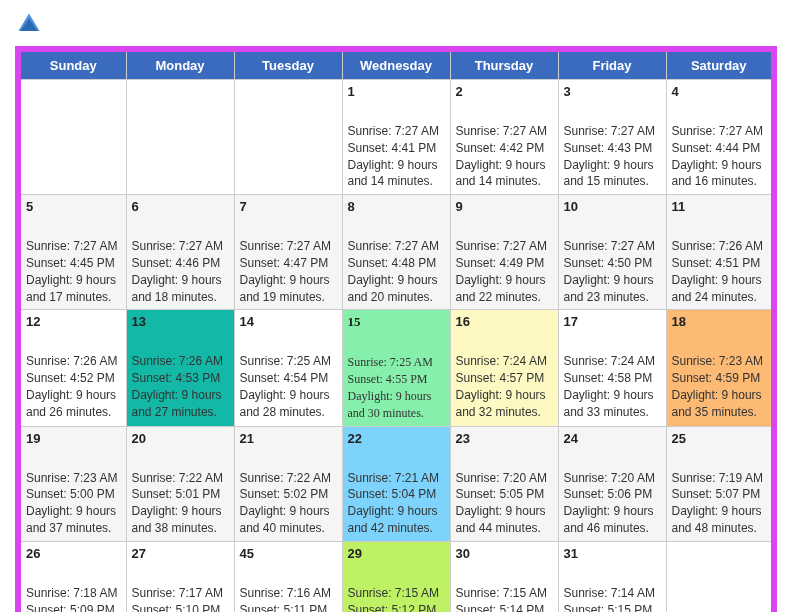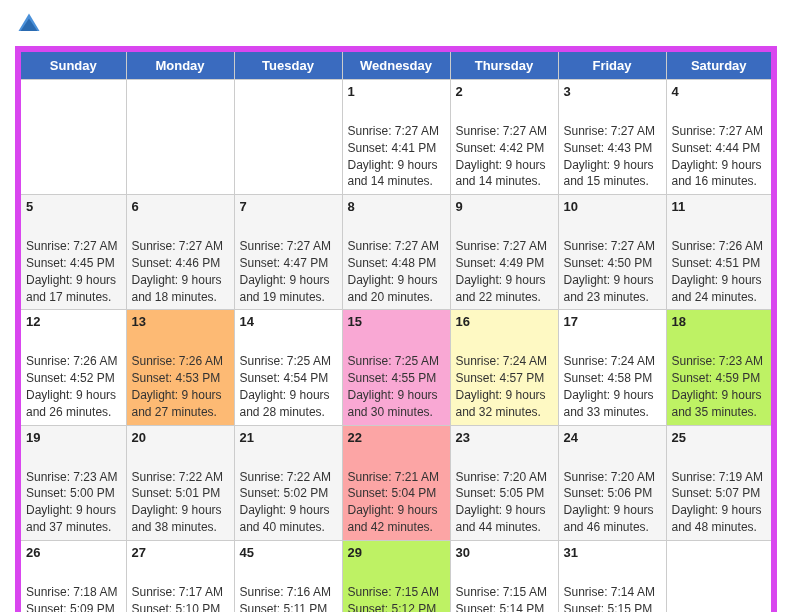--- a/index.html
+++ b/index.html
@@ -206,56 +206,56 @@
           </td>
         </tr>
         <tr>
           <td style="background: rgb(255, 255, 255);">
             <span class="day-num">12</span>
             <div class="day-info" style="white-space: pre-line;">Sunrise: 7:26 AM
 Sunset: 4:52 PM
 Daylight: 9 hours
 and 26 minutes.</div>
           </td>
-          <td style="background: #fdba74;">
+          <td style="background: #14b8a6;">
             <span class="day-num">13</span>
             <div class="day-info" style="white-space: pre-line;">Sunrise: 7:26 AM
 Sunset: 4:53 PM
 Daylight: 9 hours
 and 27 minutes.</div>
           </td>
           <td style="background: rgb(255, 255, 255);">
             <span class="day-num">14</span>
             <div class="day-info" style="white-space: pre-line;">Sunrise: 7:25 AM
 Sunset: 4:54 PM
 Daylight: 9 hours
 and 28 minutes.</div>
           </td>
-          <td style="background: #f9a8d4;">
+          <td style="background: #86efac; font-family: Liberation Serif, serif;">
             <span class="day-num">15</span>
             <div class="day-info" style="white-space: pre-line;">Sunrise: 7:25 AM
 Sunset: 4:55 PM
 Daylight: 9 hours
 and 30 minutes.</div>
           </td>
           <td style="background: #fef9c3;">
             <span class="day-num">16</span>
             <div class="day-info" style="white-space: pre-line;">Sunrise: 7:24 AM
 Sunset: 4:57 PM
 Daylight: 9 hours
 and 32 minutes.</div>
           </td>
           <td style="background: rgb(255, 255, 255);">
             <span class="day-num">17</span>
             <div class="day-info" style="white-space: pre-line;">Sunrise: 7:24 AM
 Sunset: 4:58 PM
 Daylight: 9 hours
 and 33 minutes.</div>
           </td>
-          <td style="background: #bef264;">
+          <td style="background: #fdba74;">
             <span class="day-num">18</span>
             <div class="day-info" style="white-space: pre-line;">Sunrise: 7:23 AM
 Sunset: 4:59 PM
 Daylight: 9 hours
 and 35 minutes.</div>
           </td>
         </tr>
         <tr>
           <td style="background: rgb(245, 245, 245);">
             <span class="day-num">19</span>
@@ -271,21 +271,21 @@
 Daylight: 9 hours
 and 38 minutes.</div>
           </td>
           <td style="background: rgb(245, 245, 245);">
             <span class="day-num">21</span>
             <div class="day-info" style="white-space: pre-line;">Sunrise: 7:22 AM
 Sunset: 5:02 PM
 Daylight: 9 hours
 and 40 minutes.</div>
           </td>
-          <td style="background: #fca5a5;">
+          <td style="background: #7dd3fc;">
             <span class="day-num">22</span>
             <div class="day-info" style="white-space: pre-line;">Sunrise: 7:21 AM
 Sunset: 5:04 PM
 Daylight: 9 hours
 and 42 minutes.</div>
           </td>
           <td style="background: rgb(245, 245, 245);">
             <span class="day-num">23</span>
             <div class="day-info" style="white-space: pre-line;">Sunrise: 7:20 AM
 Sunset: 5:05 PM

